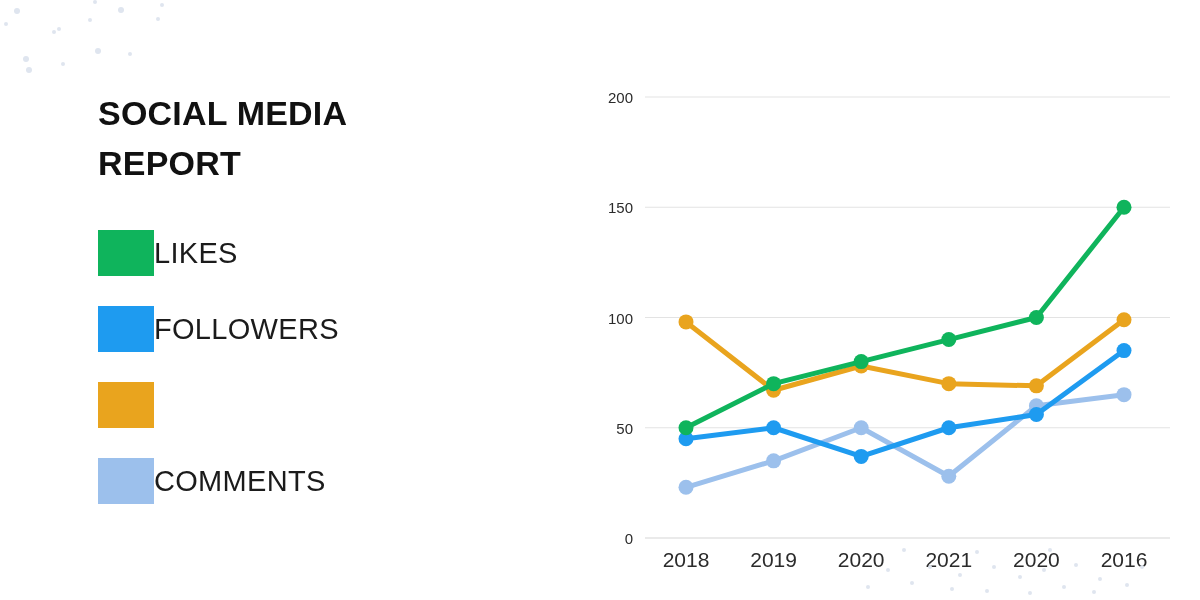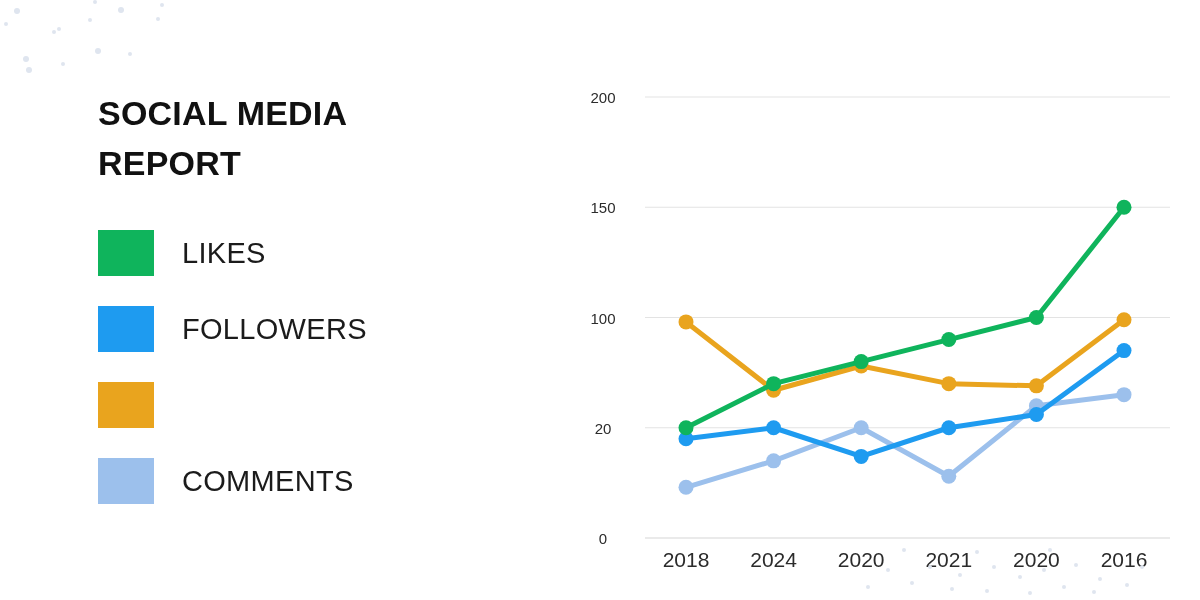--- a/index.html
+++ b/index.html
@@ -56,40 +56,39 @@
     align-items: center;
     height: 58px;
     margin-bottom: 18px;
   }
   .legend-swatch {
     width: 56px;
     height: 46px;
     flex: 0 0 auto;
   }
   .legend-label {
-    margin-left: 28px;
     font-size: 29px;
     color: #1b1b1b;
     letter-spacing: 0.3px;
     white-space: nowrap;
   }
 
   
   #chart-area {
     position: absolute;
     left: 0;
     top: 0;
     width: 1200px;
     height: 600px;
   }
   .y-tick-label {
     position: absolute;
     font-size: 15px;
     color: #2b2b2b;
-    text-align: center;
+    text-align: right;
     width: 60px;
     transform: translateY(-50%);
   }
   .x-tick-label {
     position: absolute;
     font-size: 21px;
     color: #2b2b2b;
     text-align: center;
     width: 70px;
     transform: translateX(-50%);
@@ -182,26 +181,26 @@
           <polyline points="686,427.75 773.6,383.65 861.2,361.6 948.8,339.54999999999995 1036.4,317.5 1124,207.25" fill="none" stroke="#0fb45c" stroke-width="5" stroke-linecap="round" stroke-linejoin="round"></polyline>
           <circle cx="686" cy="427.75" r="7.5" fill="#0fb45c"></circle>
           <circle cx="773.6" cy="383.65" r="7.5" fill="#0fb45c"></circle>
           <circle cx="861.2" cy="361.6" r="7.5" fill="#0fb45c"></circle>
           <circle cx="948.8" cy="339.54999999999995" r="7.5" fill="#0fb45c"></circle>
           <circle cx="1036.4" cy="317.5" r="7.5" fill="#0fb45c"></circle>
           <circle cx="1124" cy="207.25" r="7.5" fill="#0fb45c"></circle>
         </g>
       </svg>
       <div class="y-tick-label" style="left: 573px; top: 538px;">0</div>
-      <div class="y-tick-label" style="left: 573px; top: 427.75px;">20</div>
+      <div class="y-tick-label" style="left: 573px; top: 427.75px;">50</div>
       <div class="y-tick-label" style="left: 573px; top: 317.5px;">100</div>
       <div class="y-tick-label" style="left: 573px; top: 207.25px;">150</div>
       <div class="y-tick-label" style="left: 573px; top: 97px;">200</div>
       <div class="x-tick-label" style="left: 686px; top: 548px;">2018</div>
-      <div class="x-tick-label" style="left: 773.6px; top: 548px;">2024</div>
+      <div class="x-tick-label" style="left: 773.6px; top: 548px;">2019</div>
       <div class="x-tick-label" style="left: 861.2px; top: 548px;">2020</div>
       <div class="x-tick-label" style="left: 948.8px; top: 548px;">2021</div>
       <div class="x-tick-label" style="left: 1036.4px; top: 548px;">2020</div>
       <div class="x-tick-label" style="left: 1124px; top: 548px;">2016</div>
     </div>
 
   <div class="dotfield" id="dots-bottom-right">
       <span class="dot" style="left: 72px; top: 13px; width: 4px; height: 4px; background: rgb(223, 229, 239);"></span>
       <span class="dot" style="left: 145px; top: 15px; width: 4px; height: 4px; background: rgb(223, 229, 239);"></span>
       <span class="dot" style="left: 218px; top: 13px; width: 4px; height: 4px; background: rgb(223, 229, 239);"></span>

